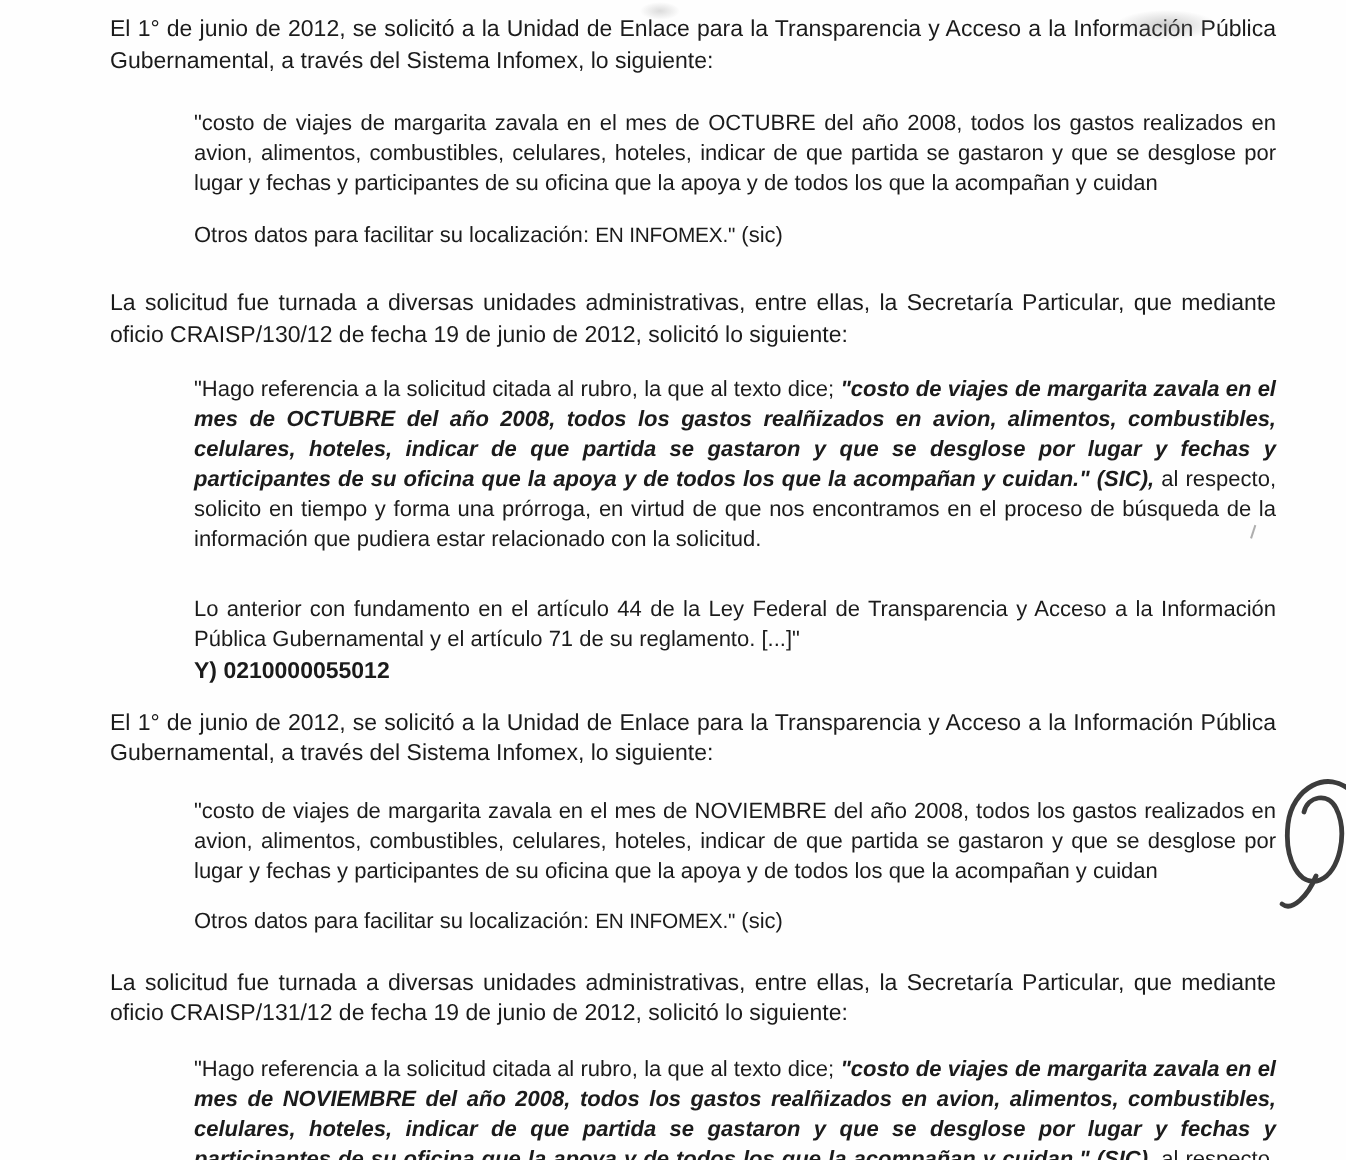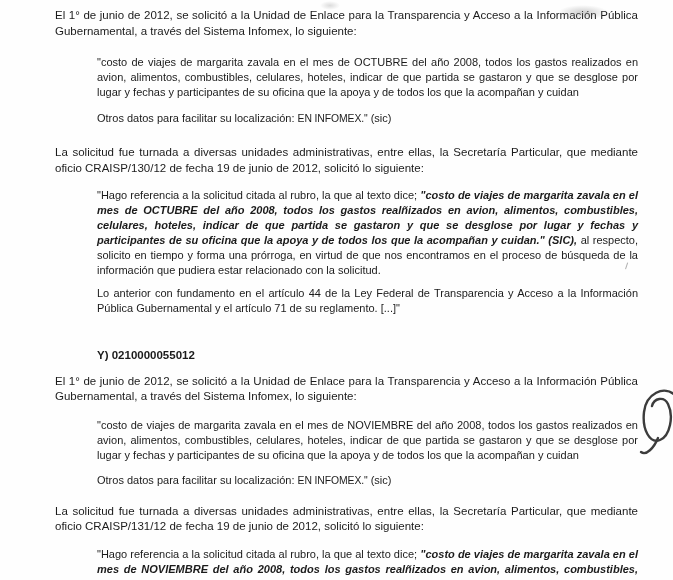--- a/index.html
+++ b/index.html
@@ -31,21 +31,21 @@
     font-size: 11.5px; line-height: 15.5px;
     margin-left: 42px;
     font-weight: bold;
     text-align: left;
   }
   b { font-weight: normal; }
   .bi { font-weight: bold; font-style: italic; }
   .sm { font-size: 10.4px; letter-spacing: -0.1px; }
   .mt16 { margin-top: 16px; } .mt11 { margin-top: 11px; }
   .mt19 { margin-top: 19px; } .mt12 { margin-top: 12px; }
-  .mt8  { margin-top: 8px;  } .mt15 { margin-top: 32px; }
+  .mt8  { margin-top: 20px;  } .mt15 { margin-top: 1px; }
   .mt10 { margin-top: 10px; } .mt13 { margin-top: 13px; }
 
   .signature {
     position: absolute;
     left: 636px; top: 386px;
     width: 46px; height: 80px;
   }
   .signature path {
     fill: none; stroke: #3c3c3c;
     stroke-width: 2.4; stroke-linecap: round;

